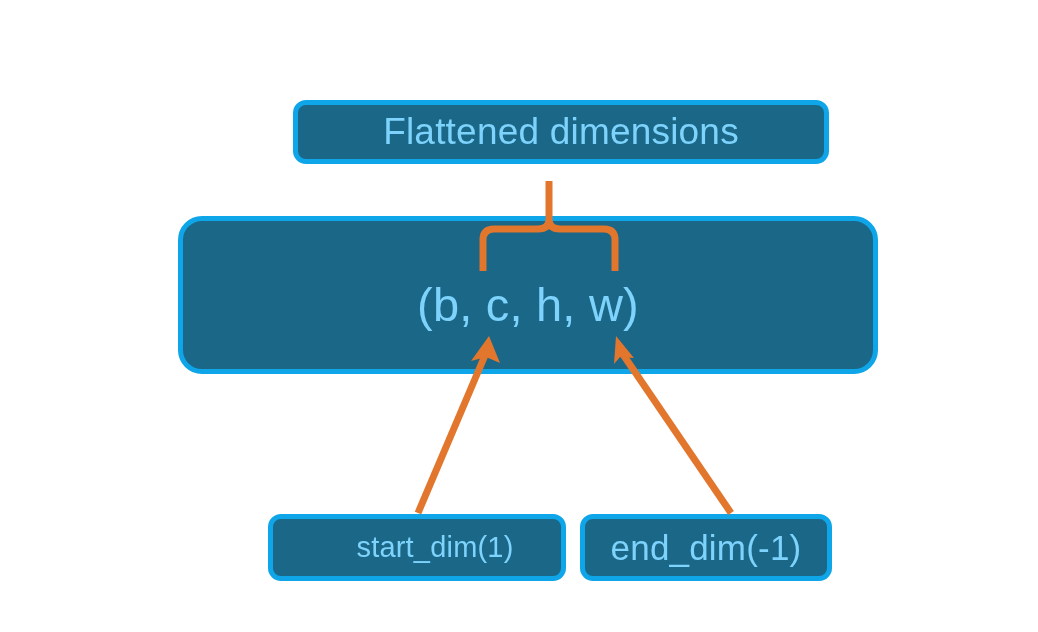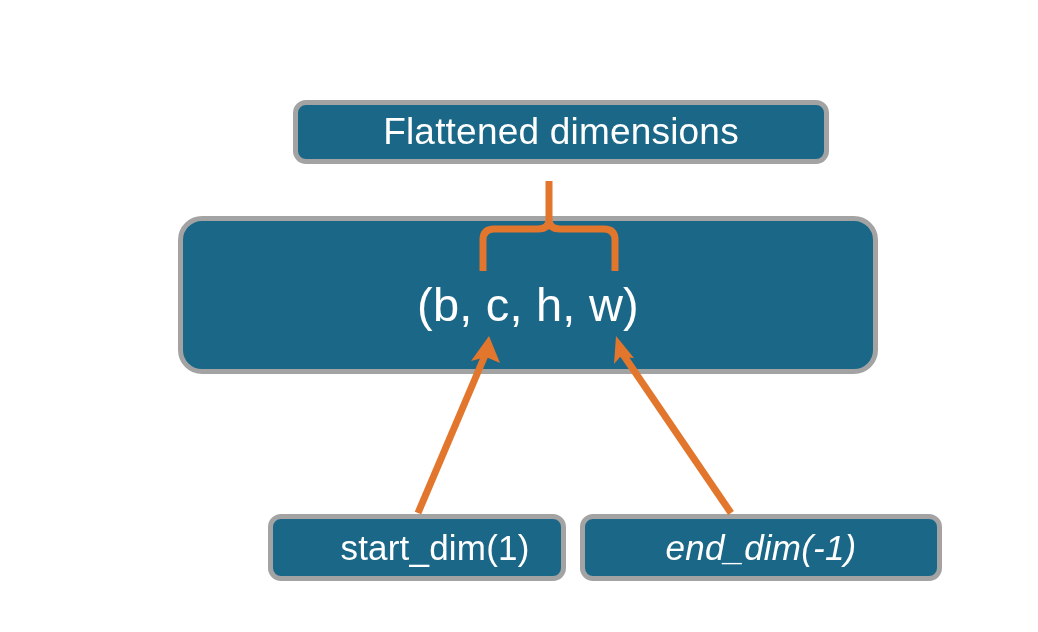--- a/index.html
+++ b/index.html
@@ -16,26 +16,26 @@
   #canvas {
     position: relative;
     width: 1038px;
     height: 632px;
     background: #ffffff;
   }
   .node {
     position: absolute;
     box-sizing: border-box;
     background: #1b6787;
-    border: 5px solid #a3a3a3;
+    border: 5px solid #0ea5e9;
     border-radius: 14px;
     display: flex;
     align-items: center;
     justify-content: center;
-    color: #ffffff;
+    color: #7dd3fc;
     font-weight: 400;
     letter-spacing: 0.2px;
     white-space: nowrap;
     z-index: 2;
   }
   #node-flattened {
     left: 293px;
     top: 100px;
     width: 536px;
     height: 64px;
@@ -52,32 +52,31 @@
   }
   #node-shape .shape-label {
     position: relative;
     top: 9px;
   }
   #node-startdim {
     left: 268px;
     top: 514px;
     width: 298px;
     height: 67px;
-    font-size: 35px;
+    font-size: 29px;
     border-radius: 13px;
     padding-left: 36px;
   }
   #node-enddim {
     left: 580px;
     top: 514px;
-    width: 362px;
+    width: 252px;
     height: 67px;
     font-size: 35px;
     border-radius: 13px;
-    font-style: italic;
   }
   #overlay {
     position: absolute;
     left: 0;
     top: 0;
     width: 1038px;
     height: 632px;
     z-index: 3;
     pointer-events: none;
   }

